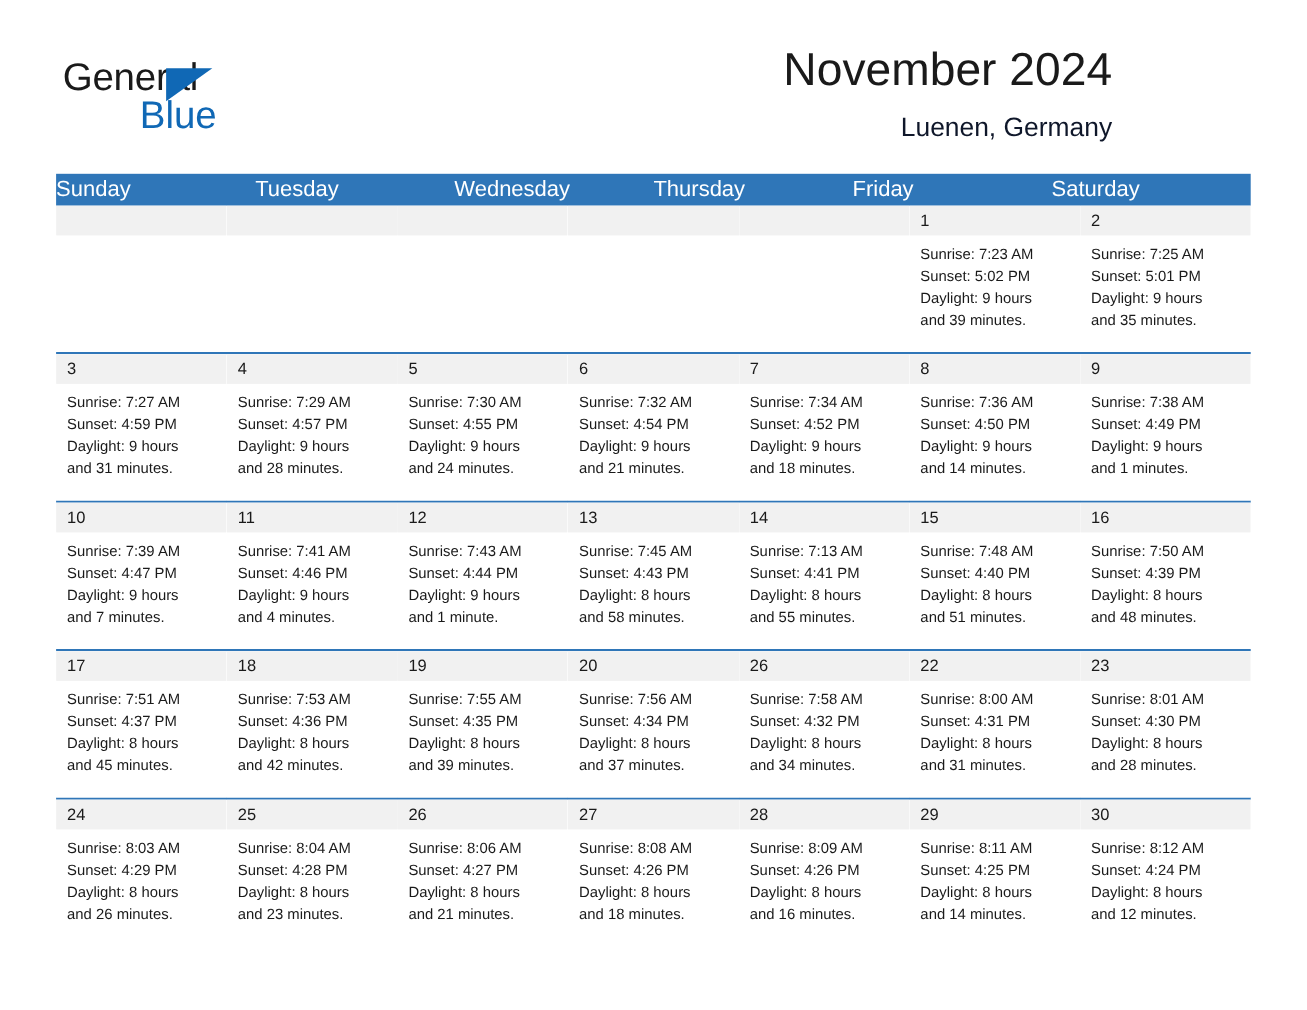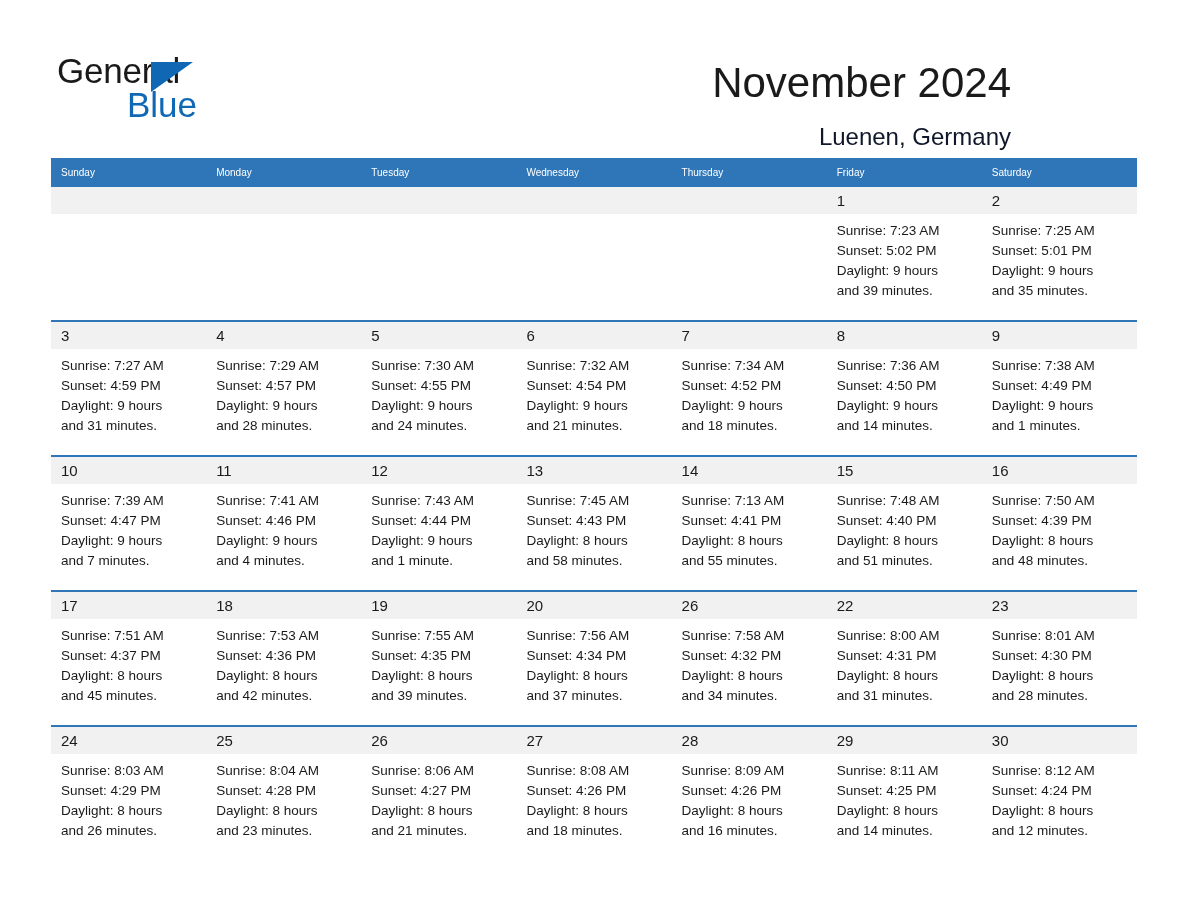--- a/index.html
+++ b/index.html
@@ -62,21 +62,21 @@
     top: 34px;
     font-size: 35px;
     line-height: 38px;
     color: #1068b5;
     font-family: "Liberation Sans", sans-serif;
   }
 
   .title-block {
     position: absolute;
     right: 52px;
-    top: 58px;
+    top: 38px;
     text-align: right;
   }
   .month-title {
     font-size: 42px;
     line-height: 50px;
     color: #1a1a1a;
     font-weight: normal;
     margin: 0;
     font-family: "Liberation Sans", sans-serif;
   }
@@ -97,23 +97,23 @@
   }
   .weekday-row {
     display: flex;
     width: 100%;
     background: #2f76b8;
     height: 29px;
   }
   .weekday {
     flex: 1 1 0;
     color: #ffffff;
-    font-size: 10px;
+    font-size: 20px;
     line-height: 29px;
-    padding-left: 10px;
+    padding-left: 0;
     box-sizing: border-box;
     white-space: nowrap;
     overflow: hidden;
   }
 
   .week {
     display: flex;
     width: 100%;
     border-top: 2px solid #2f76b8;
     box-sizing: border-box;
@@ -168,21 +168,20 @@
     <div class="title-block">
       <h1 class="month-title">November 2024</h1>
       <div class="location">Luenen, Germany</div>
     </div>
 
   </div>
 
   <div class="calendar">
     <div class="weekday-row">
         <div class="weekday">Sunday</div>
-        <div class="weekday">Monday</div>
         <div class="weekday">Tuesday</div>
         <div class="weekday">Wednesday</div>
         <div class="weekday">Thursday</div>
         <div class="weekday">Friday</div>
         <div class="weekday">Saturday</div>
       </div>
     <div id="weeks-container">
         <div class="week">
           <div class="day-cell empty">
             <div class="day-num-band"><span class="day-num"></span></div>

